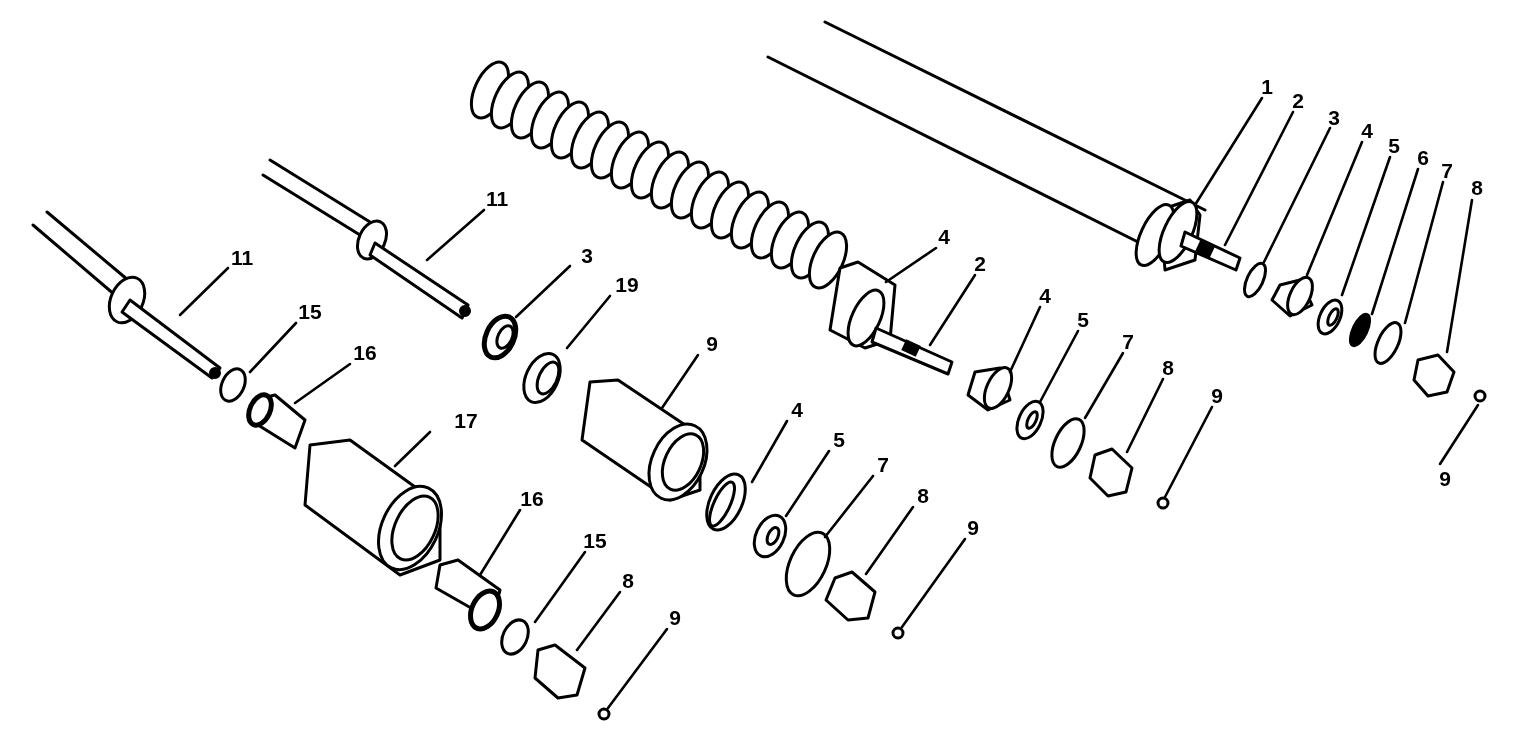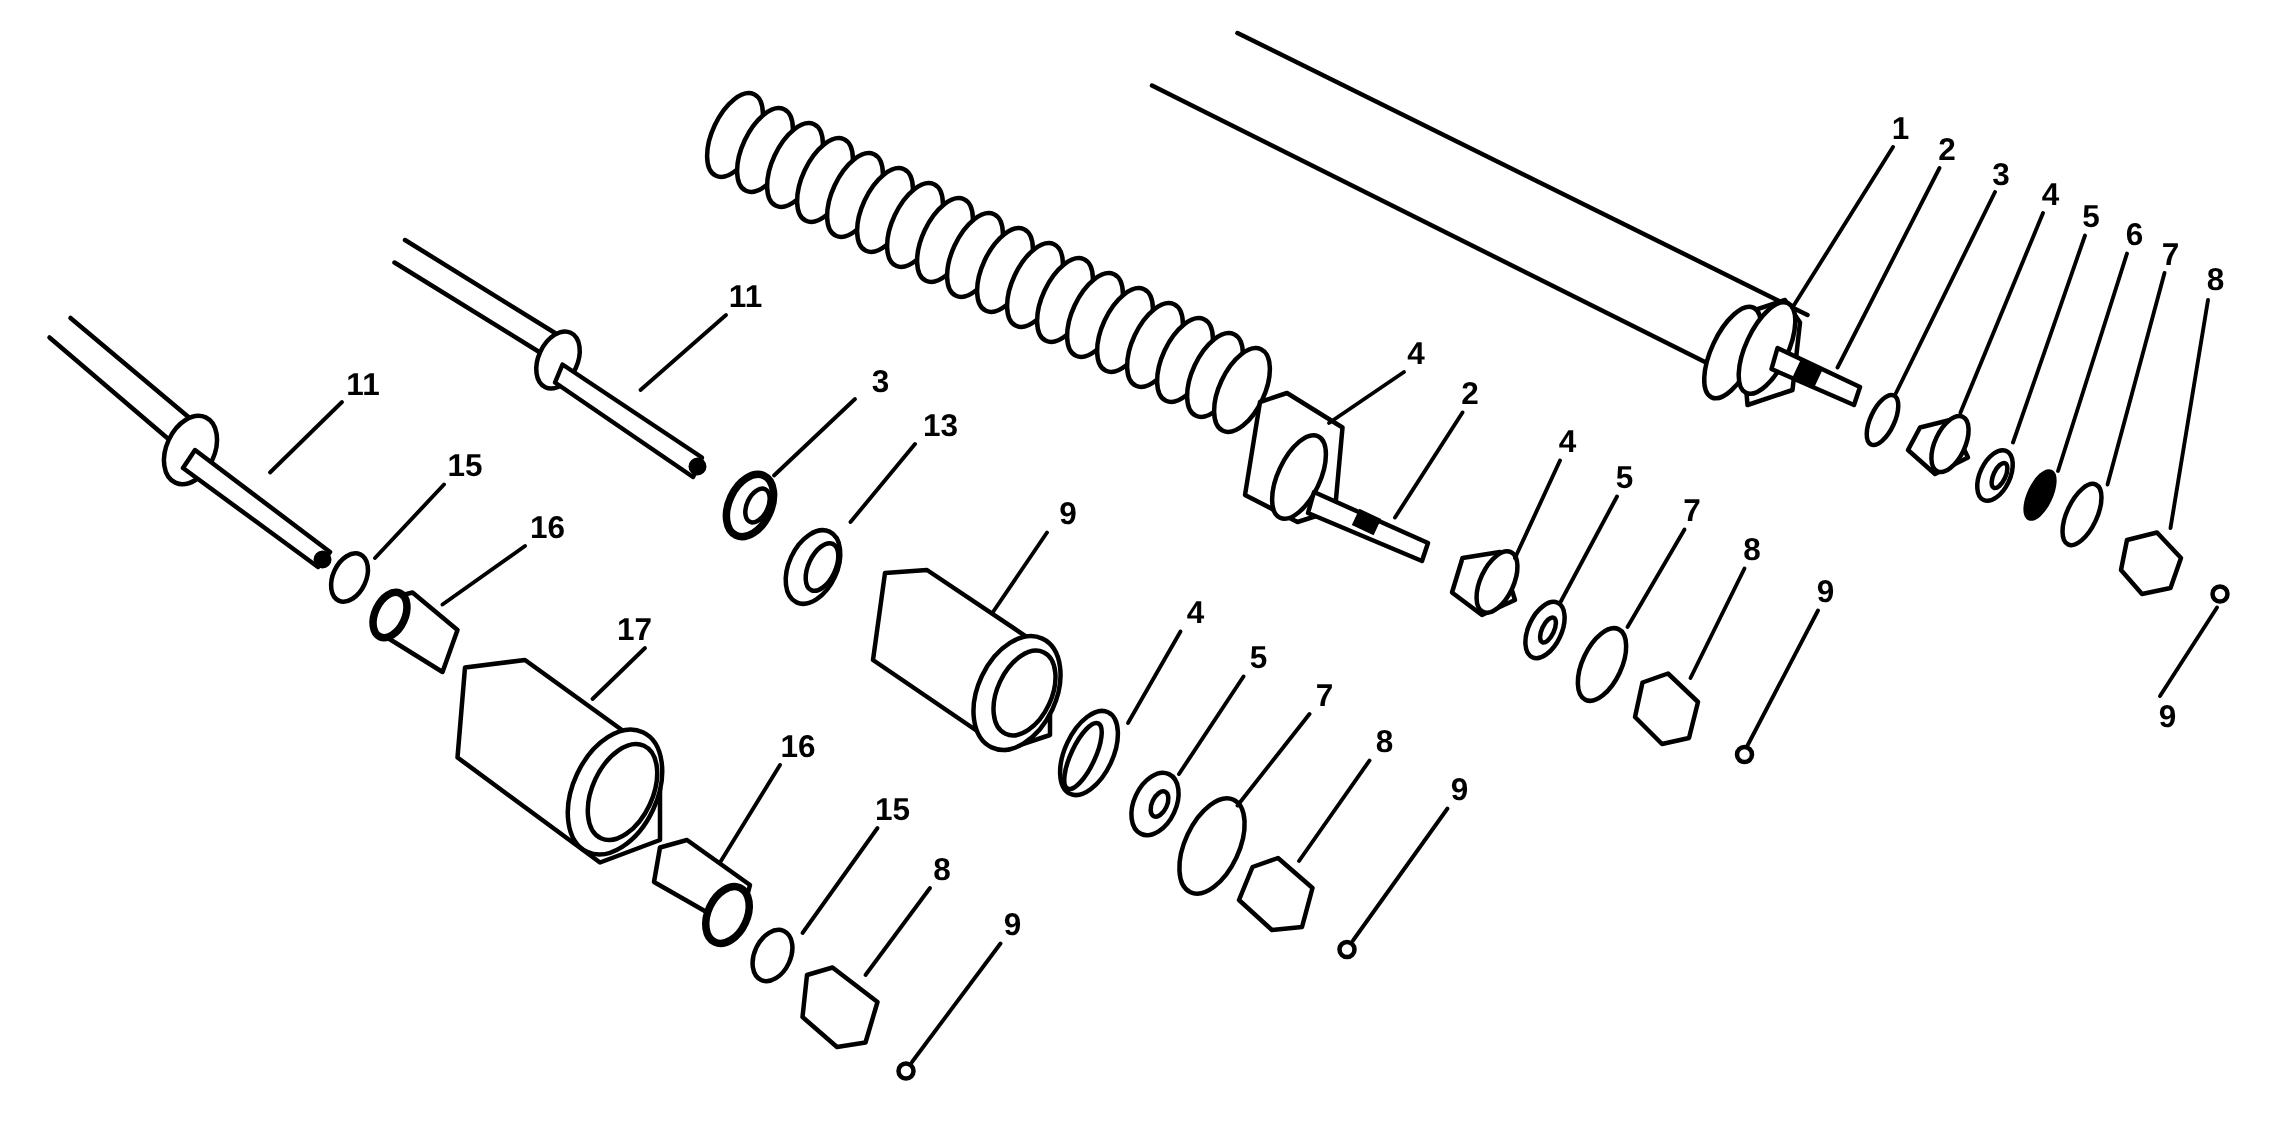--- a/index.html
+++ b/index.html
@@ -197,25 +197,25 @@
 <span class="lbl" style="left:944px;top:236px">4</span>
 <span class="lbl" style="left:980px;top:263px">2</span>
 <span class="lbl" style="left:1045px;top:295px">4</span>
 <span class="lbl" style="left:1083px;top:319px">5</span>
 <span class="lbl" style="left:1128px;top:341px">7</span>
 <span class="lbl" style="left:1168px;top:367px">8</span>
 <span class="lbl" style="left:1217px;top:395px">9</span>
 <span class="lbl" style="left:242px;top:257px">11</span>
 <span class="lbl" style="left:497px;top:198px">11</span>
 <span class="lbl" style="left:587px;top:255px">3</span>
-<span class="lbl" style="left:627px;top:284px">13</span>
+<span class="lbl" style="left:627px;top:284px">19</span>
 <span class="lbl" style="left:712px;top:343px">9</span>
 <span class="lbl" style="left:310px;top:311px">15</span>
 <span class="lbl" style="left:365px;top:352px">16</span>
-<span class="lbl" style="left:423px;top:420px">17</span>
+<span class="lbl" style="left:466px;top:420px">17</span>
 <span class="lbl" style="left:797px;top:409px">4</span>
 <span class="lbl" style="left:839px;top:439px">5</span>
 <span class="lbl" style="left:883px;top:464px">7</span>
 <span class="lbl" style="left:923px;top:495px">8</span>
 <span class="lbl" style="left:973px;top:527px">9</span>
 <span class="lbl" style="left:532px;top:498px">16</span>
 <span class="lbl" style="left:595px;top:540px">15</span>
 <span class="lbl" style="left:628px;top:580px">8</span>
 <span class="lbl" style="left:675px;top:617px">9</span>
 </div>

